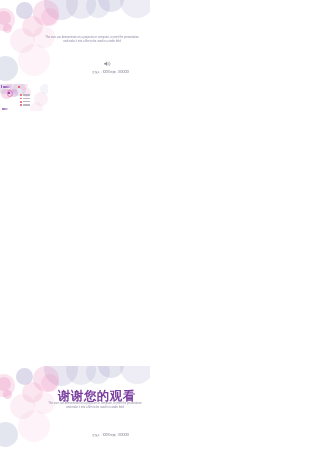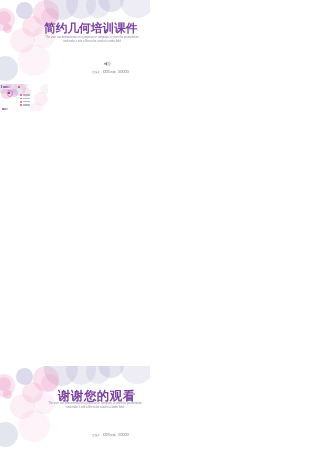--- a/index.html
+++ b/index.html
@@ -50,21 +50,20 @@
       <div class="bub" style="left:3px;top:24px;width:9px;height:9px;background:rgba(233,130,184,.30)"></div>
       <div class="bub" style="left:16px;top:2px;width:17px;height:17px;background:rgba(152,146,196,.34)"></div>
       <div class="bub" style="left:22px;top:16px;width:21px;height:21px;background:rgba(236,140,188,.22)"></div>
       <div class="bub" style="left:33px;top:0px;width:26px;height:26px;background:rgba(236,130,186,.24)"></div>
       <div class="bub" style="left:41px;top:8px;width:18px;height:18px;background:rgba(236,140,188,.20)"></div>
       <div class="bub" style="left:10px;top:28px;width:25px;height:25px;background:rgba(238,160,200,.16)"></div>
       <div class="bub" style="left:-7px;top:56px;width:25px;height:25px;background:rgba(152,158,194,.26)"></div>
       <div class="bub" style="left:18px;top:44px;width:32px;height:32px;background:rgba(238,170,205,.14)"></div>
       <div class="bub" style="left:33px;top:26px;width:22px;height:22px;background:rgba(238,160,200,.14)"></div>
     </div>
-    <div class="cov-title" style="left:44px;top:21px;font-size:11.7px;">简约几何培训课件</div>
     <div class="cov-sub" style="left:44px;top:35.6px;width:96px;font-size:2.7px;">The user can demonstrate on a projector or computer, or print the presentation</div>
     <div class="cov-sub" style="left:44px;top:39.6px;width:96px;font-size:2.7px;">and make it into a film to be used in a wider field</div>
     <div style="position:absolute;left:104px;top:61.4px;">
       <svg width="7.6" height="5.5" viewBox="0 0 36 26">
         <path d="M1 9.5 h6 L15 2 v22 L7 16.5 H1 Z" fill="#8f8b98"></path>
         <path d="M20 7.5 a10 10 0 0 1 0 11" stroke="#8f8b98" stroke-width="2.4" fill="none" stroke-linecap="round"></path>
         <path d="M25.5 3.5 a15.5 15.5 0 0 1 0 19" stroke="#8f8b98" stroke-width="2.4" fill="none" stroke-linecap="round"></path>
       </svg>
     </div>
     <div class="cov-by" style="left:92px;top:69.8px;width:37px;text-align:center;font-size:2.65px;">汇报人：XXXX    时间：XXXXXX</div>

